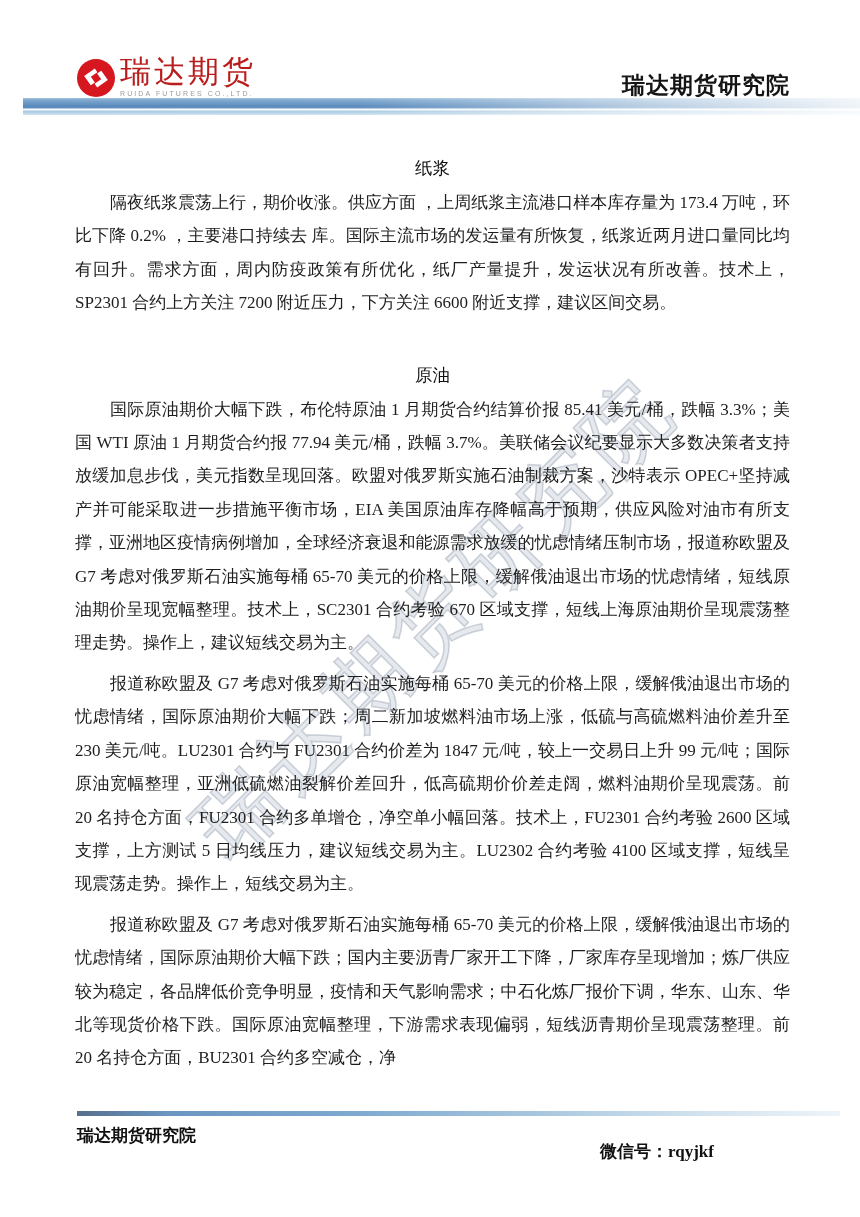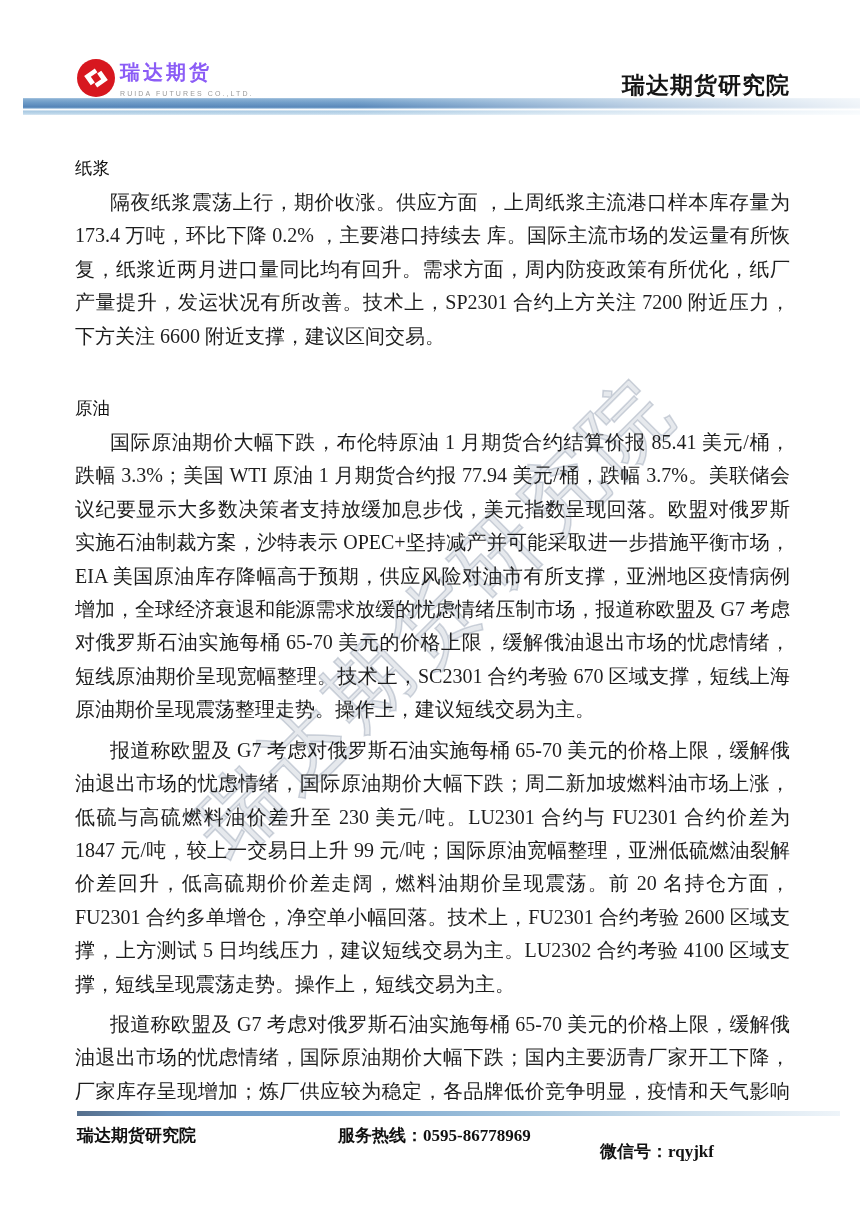--- a/index.html
+++ b/index.html
@@ -9,21 +9,21 @@
   }
   .page{position:absolute;inset:0;background:#fff;}
 
   
   .header{position:absolute;left:0;top:0;width:860px;height:98px;}
   .logo{position:absolute;left:76px;top:56px;display:flex;align-items:flex-start;}
   .logo-icon{width:40px;height:40px;display:block;margin-top:2px;}
   .logo-text{margin-left:4px;display:flex;flex-direction:column;}
   .logo-cn{
     font-family:"Liberation Sans","DejaVu Sans",sans-serif;
-    font-weight:bold;font-size:20px;line-height:32px;color:#8b5cf6;letter-spacing:3px;
+    font-weight:normal;font-size:31px;line-height:32px;color:#b91c1c;letter-spacing:3px;
   }
   .logo-en{
     font-family:"Liberation Sans","DejaVu Sans",sans-serif;
     font-size:7px;color:#9a9a9a;letter-spacing:2.1px;margin-top:2px;
   }
   .header-right{
     position:absolute;right:70px;top:70px;
     font-family:"Liberation Sans","DejaVu Sans",sans-serif;
     font-weight:bold;font-size:23px;color:#141414;letter-spacing:1px;
   }
@@ -48,26 +48,26 @@
     pointer-events:none;
   }
 
   
   .content{
     position:absolute;left:75px;top:115px;width:715px;height:990px;
     overflow:hidden;z-index:1;color:#1d1d1d;
   }
   .sec-title{
     font-size:17.5px;font-weight:normal;color:#111;
-    margin:44px 0 0 0;line-height:22px;
+    margin:44px 0 0 0;line-height:22px;text-align:center;
   }
   .sec-title.first{margin-top:42px;}
   .sec-body{
     margin:7px 0 0 0;
-    font-size:20px;line-height:33.4px;
+    font-size:17px;line-height:33.4px;
     text-align:justify;text-indent:35px;
     word-break:break-word;
   }
 
   
   .footer{position:absolute;left:0;top:1100px;width:860px;height:117px;background:#fff;z-index:2;}
   .footer-rule{
     position:absolute;left:77px;top:11px;width:763px;height:5px;
     background:linear-gradient(to right,
       #566f8c 0%, #6b96c2 12%, #7ca8cf 35%, #a7c6de 60%, #cfe0ed 80%, #eef4f9 100%);
@@ -114,18 +114,17 @@
 
     <p class="sec-body">报道称欧盟及 G7 考虑对俄罗斯石油实施每桶 65-70 美元的价格上限，缓解俄油退出市场的忧虑情绪，国际原油期价大幅下跌；周二新加坡燃料油市场上涨，低硫与高硫燃料油价差升至 230 美元/吨。LU2301 合约与 FU2301 合约价差为 1847 元/吨，较上一交易日上升 99 元/吨；国际原油宽幅整理，亚洲低硫燃油裂解价差回升，低高硫期价价差走阔，燃料油期价呈现震荡。前 20 名持仓方面，FU2301 合约多单增仓，净空单小幅回落。技术上，FU2301 合约考验 2600 区域支撑，上方测试 5 日均线压力，建议短线交易为主。LU2302 合约考验 4100 区域支撑，短线呈现震荡走势。操作上，短线交易为主。</p>
 
     <p class="sec-body">报道称欧盟及 G7 考虑对俄罗斯石油实施每桶 65-70 美元的价格上限，缓解俄油退出市场的忧虑情绪，国际原油期价大幅下跌；国内主要沥青厂家开工下降，厂家库存呈现增加；炼厂供应较为稳定，各品牌低价竞争明显，疫情和天气影响需求；中石化炼厂报价下调，华东、山东、华北等现货价格下跌。国际原油宽幅整理，下游需求表现偏弱，短线沥青期价呈现震荡整理。前 20 名持仓方面，BU2301 合约多空减仓，净</p>
   </div>
 
   <div class="footer">
     <div class="footer-rule"></div>
     <div class="footer-text">
       <span class="footer-org">瑞达期货研究院</span>
-      <span class="footer-hotline"><span>服务热线：</span><span>0595-86778969</span></span>
       <span class="footer-wechat"><span>微信号：</span><span>rqyjkf</span></span>
     </div>
   </div>
 
 </div>
 
 </body></html>

